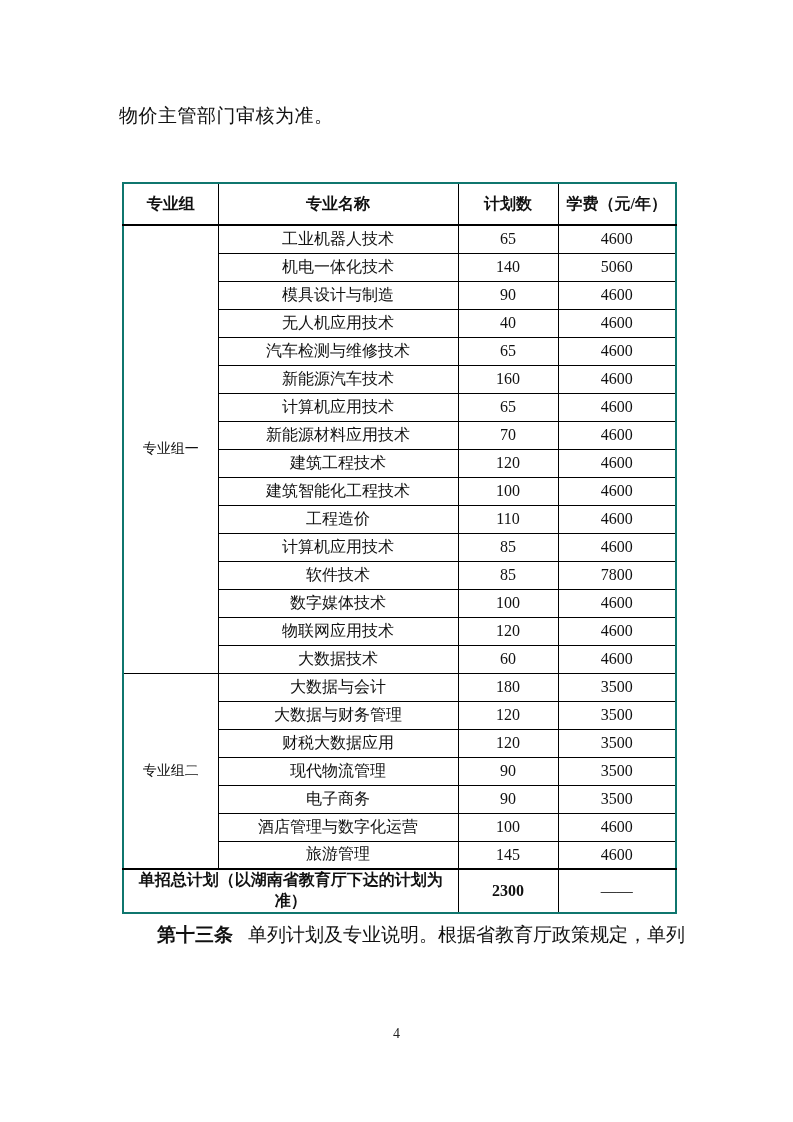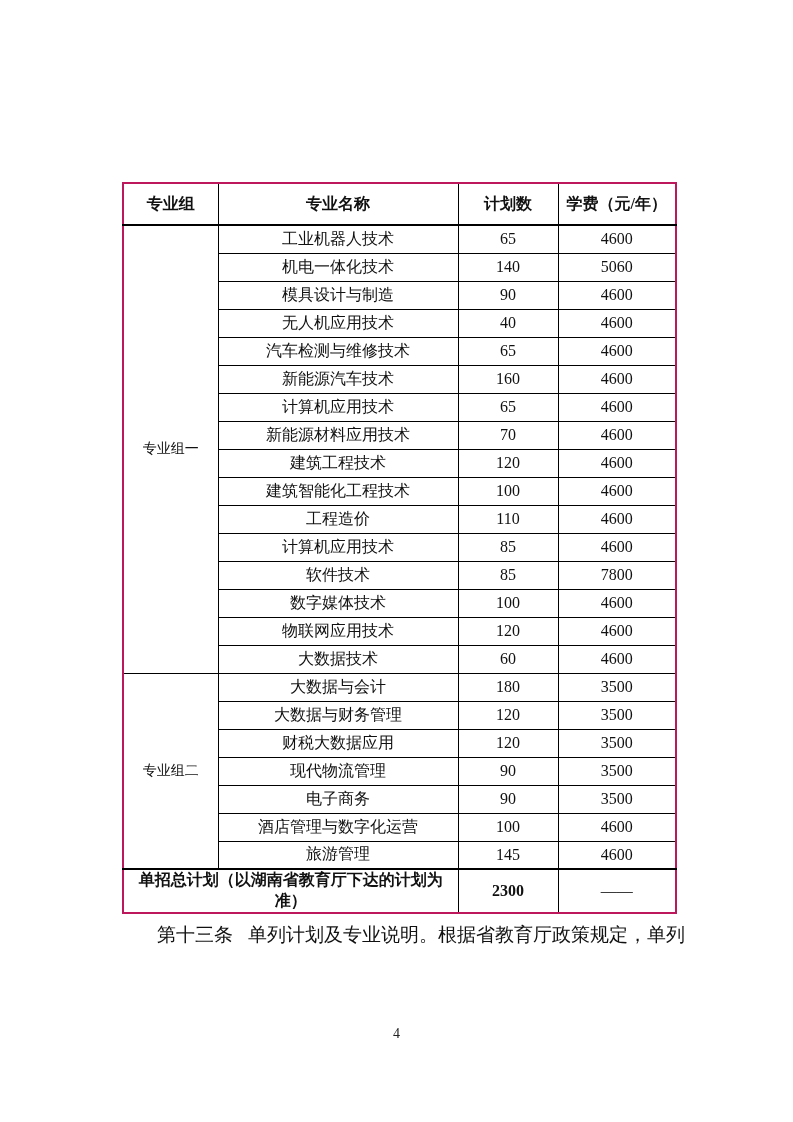--- a/index.html
+++ b/index.html
@@ -29,21 +29,21 @@
   .intro .tline { letter-spacing: 0.5px; }
 
   
   table.plan-table {
     position: absolute;
     left: 122px;
     top: 182px;
     width: 553px;
     border-collapse: collapse;
     table-layout: fixed;
-    border: 2px solid #be185d;
+    border: 2px solid #0f766e;
     font-size: 16px;
   }
   .plan-table th, .plan-table td {
     border: 1px solid #000;
     text-align: center;
     vertical-align: middle;
     padding: 0 2px;
     overflow: hidden;
   }
   .plan-table thead th {
@@ -63,41 +63,42 @@
 
   
   .article {
     position: absolute;
     left: 119px;
     top: 912px;
     width: 560px;
     font-size: 19px;
   }
   .article .term {
-    font-weight: normal;
+    font-weight: bold;
     margin-left: 38px;
     margin-right: 15px;
   }
   
   .pagenum {
     position: absolute;
     top: 1026px;
     left: 0;
     width: 793px;
     text-align: center;
     font-size: 14px;
     color: #222;
   }
 </style>
 </head>
 <body>
 
 <div class="page">
 
   <div class="intro">
+    <div class="tline">物价主管部门审核为准。</div>
   </div>
 
   <table class="plan-table">
     <colgroup>
       <col style="width:95px">
       <col style="width:240px">
       <col style="width:100px">
       <col style="width:118px">
     </colgroup>
     <thead>

